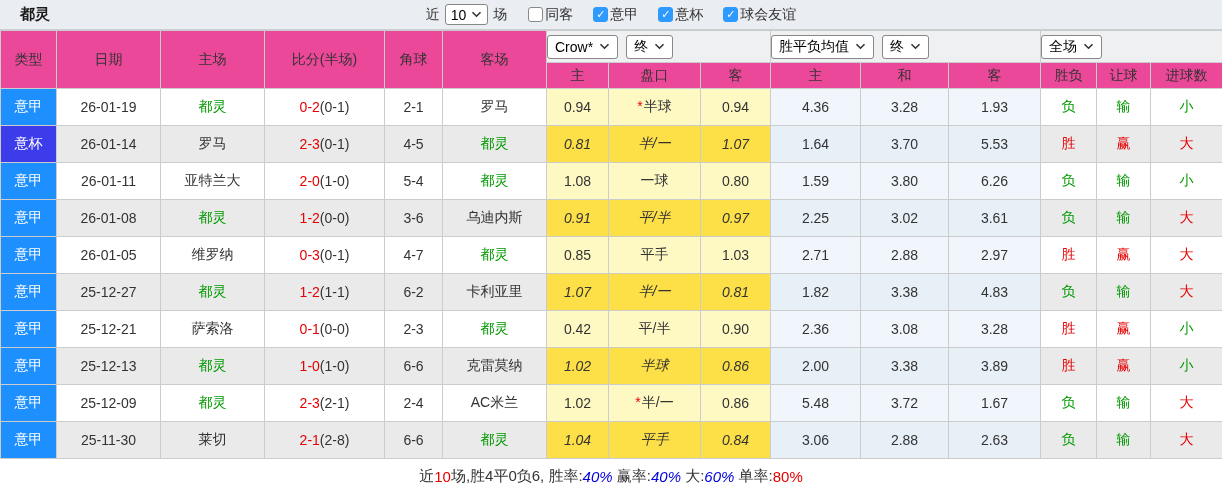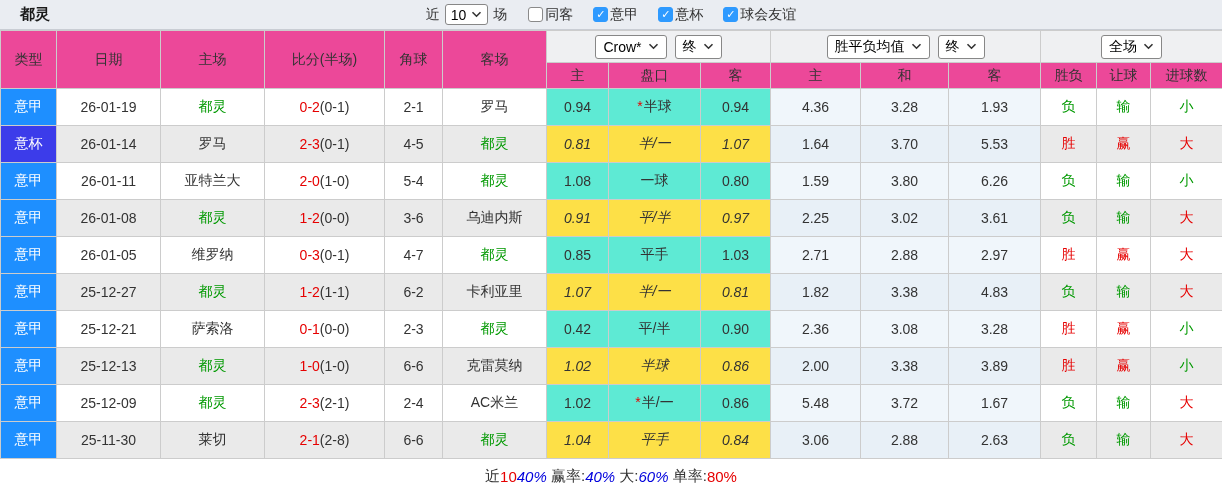--- a/index.html
+++ b/index.html
@@ -31,25 +31,25 @@
   }
   .sel-sm { height:21px; padding:0 5px; gap:5px; }
   .chev { flex:none; }
   
   table { border-collapse:collapse; table-layout:fixed; width:1222px; }
   th, td { border:1px solid #ccc; text-align:center; padding:0; overflow:hidden; white-space:nowrap; }
   thead th { background:#ec4899; font-weight:normal; color:#333; }
   .hrowA th { height:31px; }
   .hrowB th { height:25px; }
   .selcell { background:#eff0f2; }
-  .selwrap { display:flex; align-items:center; justify-content:center; gap:8px; }
+  .selwrap { display:flex; align-items:center; justify-content:flex-start; gap:8px; }
   tbody td { height:36px; background:#fff; }
   tr.alt td { background:#eaeaea; }
   td.c-league { color:#fff; }
-  td.c-odds { background:#5eead4; }
+  td.c-odds { background:#fef9c3; }
   tr.alt td.c-odds { background:#fde047;font-style:italic; }
   td.c-avg { background:#f0f6fb; }
   tr.alt td.c-avg { background:#e8f0f7; }
   .self { color:#009900; }
   .score { color:#e60000; }
   .half { color:#333; }
   .t-r { color:#e60000; }
   .t-g { color:#009900; }
   .star { color:#e60000; margin-right:1px; }
   
@@ -348,20 +348,21 @@
     <td class="t-g">负</td>
     <td class="t-g">输</td>
     <td class="t-r">大</td>
   </tr>
     </tbody>
 </table>
 
 <div class="summary">
     <span class="sum-dark">近</span>
     <span class="sum-red">10</span>
+    <span class="sum-dark">场,胜4平0负6, 胜率:</span>
     <span class="sum-blue">40%</span>
     <span class="sum-dark"> 赢率:</span>
     <span class="sum-blue">40%</span>
     <span class="sum-dark"> 大:</span>
     <span class="sum-blue">60%</span>
     <span class="sum-dark"> 单率:</span>
     <span class="sum-red">80%</span>
   </div>
 
 </body></html>

